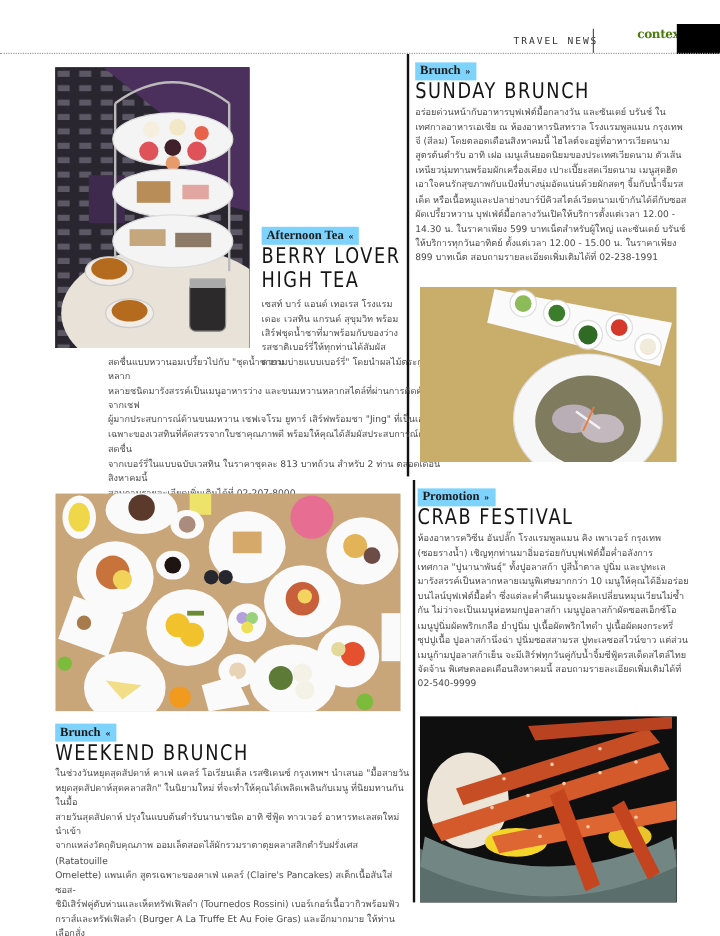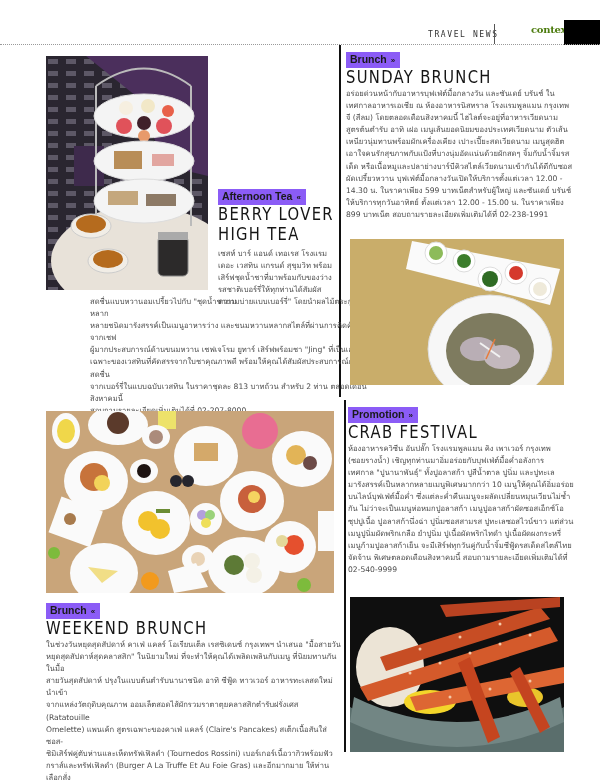--- a/index.html
+++ b/index.html
@@ -6,21 +6,21 @@
   body{width:600px;height:780px;position:relative;overflow:hidden;font-family:"DejaVu Sans",sans-serif;color:#3a3a3a;}
   .abs{position:absolute;}
   
   .hdr-kicker{left:428px;top:30px;font-family:"DejaVu Sans Mono",monospace;font-size:8px;letter-spacing:1.6px;color:#333;}
   .hdr-sep{left:494px;top:24px;width:1px;height:20px;background:#555;}
   .hdr-brand{left:499px;top:24px;font-family:"DejaVu Serif",serif;font-weight:bold;font-size:10px;color:#4d7c0f;letter-spacing:-0.3px;margin-left:32px;}
   .hdr-block{left:564px;top:20px;width:36px;height:25px;background:#000;}
   .dotline{left:0;top:44px;width:600px;height:0;border-top:1px dotted #9a9a9a;}
   .vrule{width:2px;background:#111;}
   
-  .tag{background:#8b5cf6;font-family:Liberation Sans, sans-serif;font-weight:bold;font-size:10.5px;color:#1a1a1a;padding:1px 5px 1px 4px;line-height:13px;white-space:nowrap;}
+  .tag{background:#7dd3fc;font-family:Liberation Serif, serif;font-weight:bold;font-size:10.5px;color:#1a1a1a;padding:1px 5px 1px 4px;line-height:13px;white-space:nowrap;}
   .tag .chev{font-size:8px;margin-left:4px;font-weight:bold;}
   .title{font-family:"DejaVu Sans",sans-serif;font-size:18px;line-height:20px;color:#151515;letter-spacing:1.6px;transform:scaleX(0.82);transform-origin:left top;white-space:nowrap;}
   .body{font-size:7.6px;line-height:12.1px;color:#4a4a4a;}
   .photo{overflow:hidden;}
   .pnum{font-size:7px;color:#666;margin-top:36px;}
 </style>
 </head>
 <body>
 
 <div class="abs hdr-kicker">TRAVEL NEWS</div>
@@ -192,22 +192,22 @@
   <span>Promotion</span><span class="chev">»</span>
 </div>
 <div class="abs title" style="left:348px;top:422px;">CRAB FESTIVAL</div>
 <div class="abs body" style="left:348px;top:443px;width:250px;">
   <div>ห้องอาหารควิซีน อันปลั๊ก โรงแรมพูลแมน คิง เพาเวอร์ กรุงเทพ</div>
   <div>(ซอยรางน้ำ) เชิญทุกท่านมาอิ่มอร่อยกับบุฟเฟ่ต์มื้อค่ำอลังการ</div>
   <div>เทศกาล "ปูนานาพันธุ์" ทั้งปูอลาสก้า ปูสีน้ำตาล ปูนิ่ม และปูทะเล</div>
   <div>มารังสรรค์เป็นหลากหลายเมนูพิเศษมากกว่า 10 เมนูให้คุณได้อิ่มอร่อย</div>
   <div>บนไลน์บุฟเฟ่ต์มื้อค่ำ ซึ่งแต่ละค่ำคืนเมนูจะผลัดเปลี่ยนหมุนเวียนไม่ซ้ำ</div>
   <div>กัน ไม่ว่าจะเป็นเมนูห่อหมกปูอลาสก้า เมนูปูอลาสก้าผัดซอสเอ็กซ์โอ</div>
+  <div>เมนูปูนิ่มผัดพริกเกลือ ยำปูนิ่ม ปูเนื้อผัดพริกไทดำ ปูเนื้อผัดผงกระหรี่</div>
   <div>ซุปปูเนื้อ ปูอลาสก้านึ่งฉ่า ปูนิ่มซอสสามรส ปูทะเลซอสไวน์ขาว แต่ส่วน</div>
-  <div>เมนูปูนิ่มผัดพริกเกลือ ยำปูนิ่ม ปูเนื้อผัดพริกไทดำ ปูเนื้อผัดผงกระหรี่</div>
   <div>เมนูก้ามปูอลาสก้าเย็น จะมีเสิร์ฟทุกวันคู่กับน้ำจิ้มซีฟู้ดรสเด็ดสไตล์ไทย</div>
   <div>จัดจ้าน พิเศษตลอดเดือนสิงหาคมนี้ สอบถามรายละเอียดเพิ่มเติมได้ที่</div>
   <div>02-540-9999</div>
 </div>
 <div class="abs photo" style="left:350px;top:597px;width:214px;height:155px;background:#111;">
   <svg width="214" height="155" viewBox="0 0 214 155">
     <rect width="214" height="155" fill="#0f0f0f"></rect>
     <path d="M0 110 Q107 170 214 110 L214 155 L0 155 Z" fill="#5a6e6c"></path>
     <path d="M4 100 Q107 150 210 100 L214 125 Q107 175 0 125 Z" fill="#728684"></path>
     <ellipse cx="40" cy="70" rx="34" ry="40" fill="#ece4d6"></ellipse>

